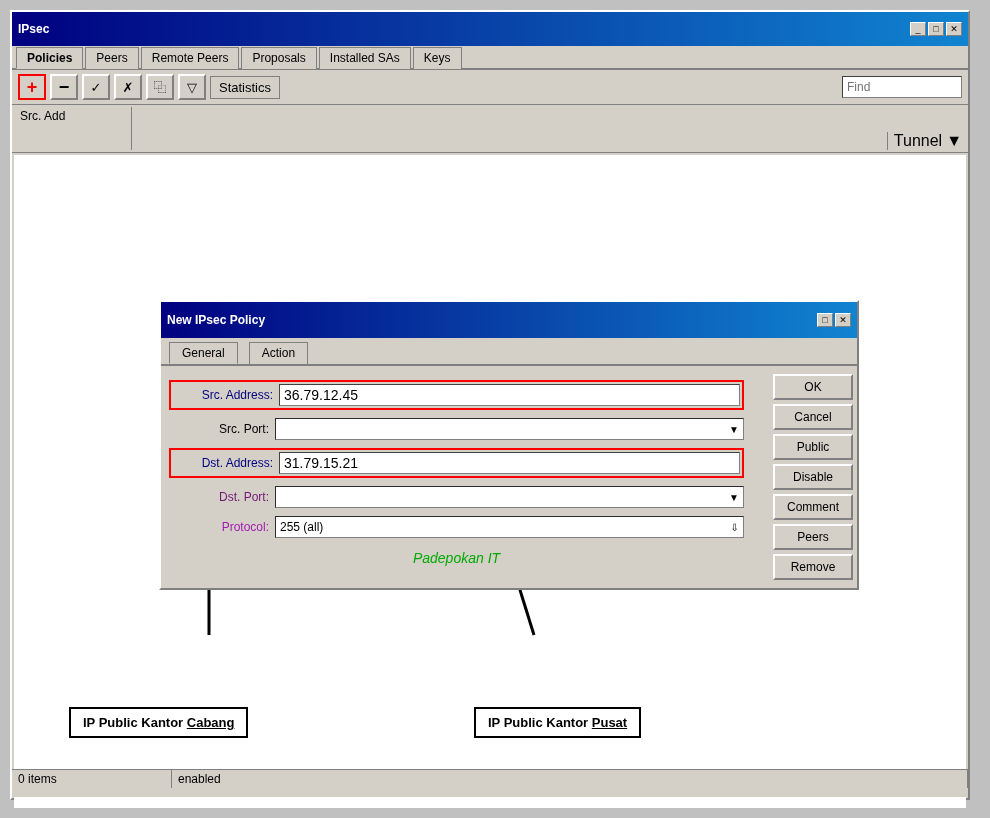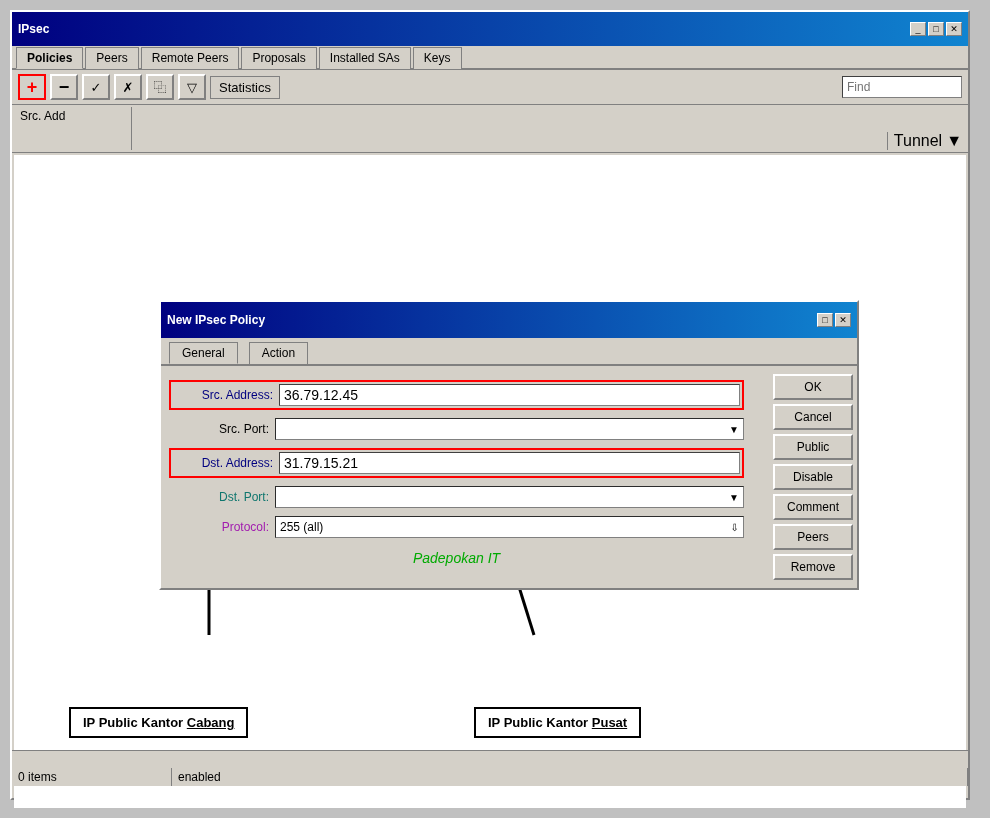--- a/index.html
+++ b/index.html
@@ -159,28 +159,28 @@
     .col-header {
       padding: 2px 8px;
       font-size: 12px;
       border-right: 1px solid #808080;
       min-width: 120px;
     }
 
     
     .status-bar {
       position: absolute;
-      bottom: 12px;
+      bottom: 1px;
       left: 0;
       right: 0;
-      height: 36px;
+      height: 28px;
       background: #d4d0c8;
       border-top: 1px solid #808080;
       display: flex;
-      align-items: flex-end;
+      align-items: flex-start;
     }
 
     .status-items {
       padding: 2px 6px;
       font-size: 12px;
       border-right: 1px solid #808080;
       width: 160px;
     }
 
     .status-enabled {
@@ -452,21 +452,21 @@
                 <span class="form-select-arrow">▼</span>
               </div>
             </div>
 
             <div class="form-row form-row-highlighted">
               <span class="form-label">Dst. Address:</span>
               <input class="form-input" value="31.79.15.21" style="">
             </div>
 
             <div class="form-row">
-              <span class="form-label" style="color:#0f766e;">Dst. Port:</span>
+              <span class="form-label" style="color:#701a75;">Dst. Port:</span>
               <div class="form-select" style="background:white; border:1px inset #808080; cursor:pointer; display:flex; align-items:center; justify-content:flex-end; min-width:200px;">
                 <span></span>
                 <span class="form-select-arrow">▼</span>
               </div>
             </div>
 
             <div class="form-row">
               <span class="form-label" style="color:#a21caf;">Protocol:</span>
               <div class="form-select" style="background:white; border:1px inset #808080; cursor:pointer; display:flex; align-items:center; justify-content:space-between; min-width:200px;">
                 <span>255 (all)</span>

